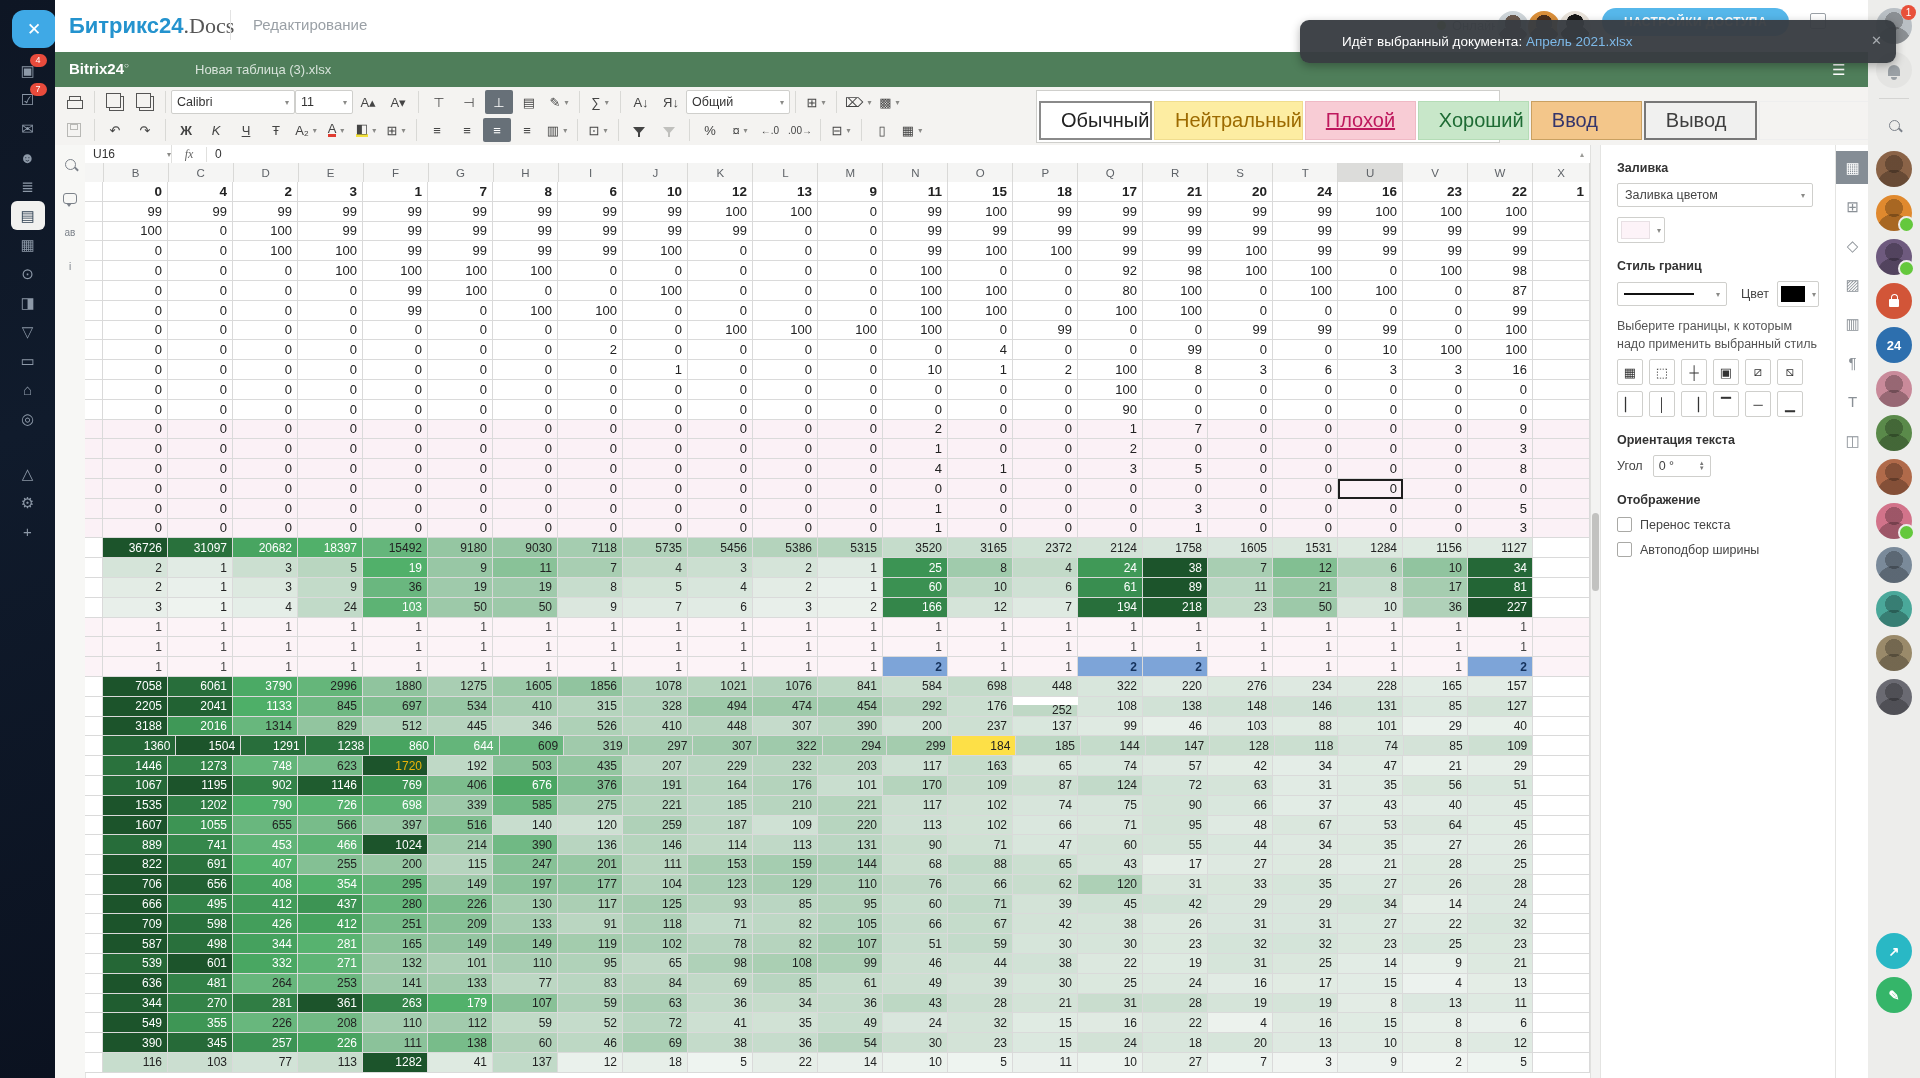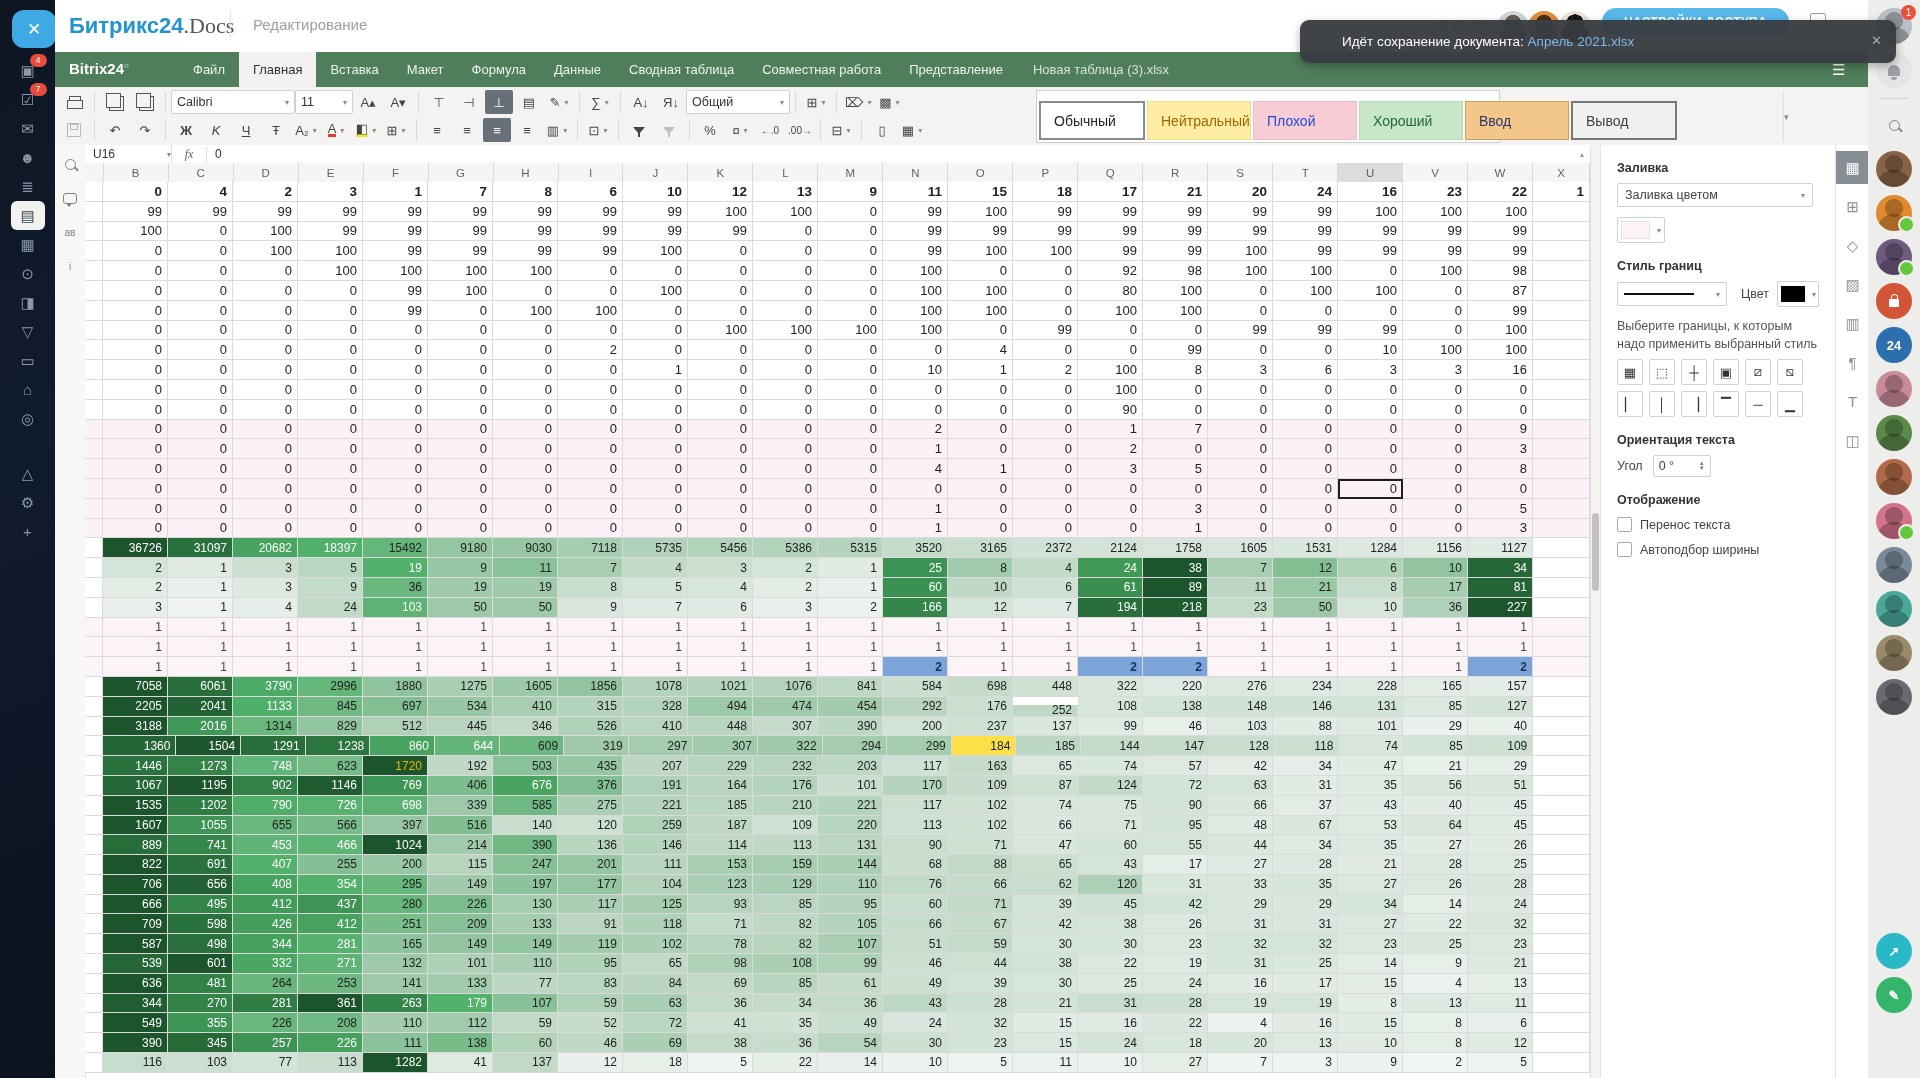--- a/index.html
+++ b/index.html
@@ -71,21 +71,21 @@
   .ic-print:after{content:"";position:absolute;left:0;top:4px;width:14px;height:7px;border:1px solid #555;background:#f4f3f1;}
   .ic-copy{width:13px;height:13px;border:1px solid #555;box-shadow:3px 3px 0 -1px #f4f3f1,3px 3px 0 0 #555;margin:-3px 3px 0 0;}
   .ic-save{width:12px;height:12px;border:1px solid #b8b8b5;position:relative;}
   .ic-save:before{content:"";position:absolute;left:2px;top:0;width:6px;height:4px;border:1px solid #b8b8b5;}
   .ic-funnel{width:0;height:0;border-left:6px solid transparent;border-right:6px solid transparent;border-top:7px solid #444;position:relative;}
   .ic-funnel:after{content:"";position:absolute;left:-1px;top:-7px;width:2px;height:10px;background:#444;}
   .ic-funnel.gray{border-top-color:#c0c0bd;} .ic-funnel.gray:after{background:#c0c0bd;}
   
   #styles-gallery{position:absolute;right:368px;top:3px;width:462px;height:51px;background:#fff;border:1px solid #cfcfcc;
     display:flex;align-items:stretch;}
-  .stylebox{flex:0 0 89px;margin:10px 0 2px 2px;display:flex;align-items:center;padding-left:13px;font-size:14px;cursor:pointer;}
+  .stylebox{flex:0 0 89px;margin:10px 0 2px 2px;display:flex;align-items:center;padding-left:20px;font-size:20px;cursor:pointer;}
   #style-chevron{flex:1;border-left:1px solid #e0e0dd;display:flex;align-items:center;justify-content:center;color:#8a8a87;font-size:9px;cursor:pointer;}
   
   #workarea{position:absolute;left:55px;top:145px;width:1813px;height:933px;background:#fff;}
   #tools-rail{position:absolute;left:0;top:0;width:30px;height:933px;background:#f7f7f5;border-right:1px solid #e4e4e2;}
   .rail-ic{width:30px;height:30px;margin-top:4px;display:flex;align-items:center;justify-content:center;color:#7c828a;font-size:12px;cursor:pointer;}
   .ic-search{width:9px;height:9px;border:1.5px solid #7c828a;border-radius:50%;position:relative;}
   .ic-search:after{content:"";position:absolute;left:8px;top:8px;width:5px;height:1.5px;background:#7c828a;transform:rotate(45deg);}
   .ic-bubble{width:12px;height:9px;border:1.5px solid #7c828a;border-radius:3px;position:relative;}
   .ic-bubble:after{content:"";position:absolute;left:2px;top:9px;border-left:3px solid transparent;border-right:3px solid transparent;border-top:4px solid #7c828a;}
   
@@ -224,31 +224,20 @@
       <div class="hav"></div>
       <div class="hav v2"></div>
       <div class="hav v3"></div>
     </div>
     <div id="access-btn">НАСТРОЙКИ ДОСТУПА</div>
     <div id="expand-ic"></div>
   </div>
 
   <div id="menubar">
     <div id="brand"><span>Bitrix24</span><sup>○</sup></div>
-    <div id="menu-items" style="display:flex;">
-        <div class="menu-it">Файл</div>
-        <div class="menu-it active">Главная</div>
-        <div class="menu-it">Вставка</div>
-        <div class="menu-it">Макет</div>
-        <div class="menu-it">Формула</div>
-        <div class="menu-it">Данные</div>
-        <div class="menu-it">Сводная таблица</div>
-        <div class="menu-it">Совместная работа</div>
-        <div class="menu-it">Представление</div>
-      </div>
     <div id="doc-title">Новая таблица (3).xlsx</div>
     <div id="burger">☰</div>
   </div>
 
   <div id="toolbar">
     <div class="tb-row" id="tb1">
         <div class="tbtn">
           <div class="ic-print"></div>
         </div>
         <div class="tb-sep"></div>
@@ -414,31 +403,31 @@
           <span>▯</span>
         </div>
         <div class="tbtn">
           <span>▦</span>
           <span class="dd">▾</span>
         </div>
       </div>
     <div id="styles-gallery">
         <div class="stylebox" style="background: rgb(255, 255, 255); color: rgb(34, 34, 34); border: 2px solid rgb(138, 138, 138);">Обычный</div>
         <div class="stylebox" style="background: rgb(253, 237, 162); color: rgb(156, 106, 0); border: 1px solid rgb(240, 221, 142);">Нейтральный</div>
-        <div class="stylebox" style="background: rgb(248, 204, 213); color: #1d4ed8; border: 1px solid rgb(239, 185, 197);">Плохой</div>
+        <div class="stylebox" style="background: rgb(248, 204, 213); color: #be185d; border: 1px solid rgb(239, 185, 197); text-decoration: underline;">Плохой</div>
         <div class="stylebox" style="background: rgb(200, 231, 201); color: rgb(30, 107, 52); border: 1px solid rgb(180, 220, 182);">Хороший</div>
         <div class="stylebox" style="background: rgb(243, 198, 138); color: rgb(52, 53, 107); border: 1px solid rgb(201, 160, 97);">Ввод</div>
         <div class="stylebox" style="background: rgb(240, 240, 239); color: rgb(63, 63, 63); border: 2px solid rgb(119, 119, 119);">Вывод</div>
         <div class="stylebox" style="border: 1px solid rgb(238, 238, 238);"></div>
         <div id="style-chevron">▾</div>
       </div>
   </div>
 
   <div id="toast">
-    <span class="tx"><span>Идёт сохранение документа: </span><span class="fn">Апрель 2021.xlsx</span></span>
+    <span class="tx"><span>Идёт выбранный документа: </span><span class="fn">Апрель 2021.xlsx</span></span>
     <span class="cl">✕</span>
   </div>
 
   <div id="workarea">
     <div id="tools-rail">
         <div class="rail-ic">
           <div class="ic-search"></div>
         </div>
         <div class="rail-ic">
           <div class="ic-bubble"></div>

